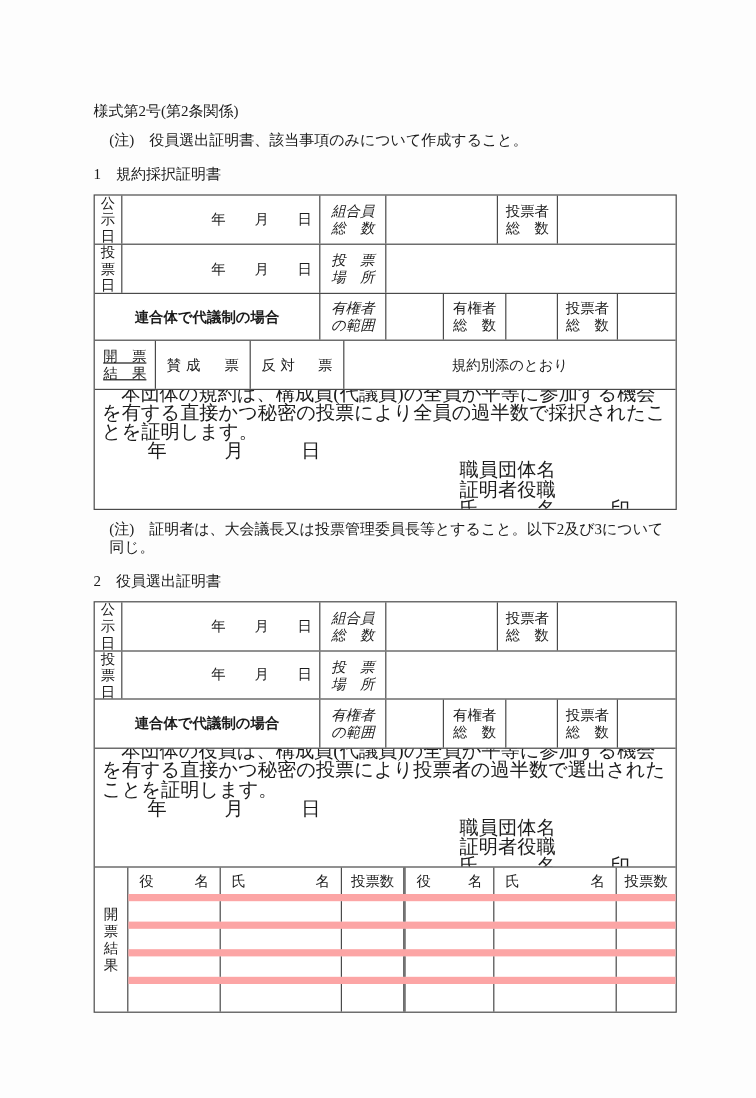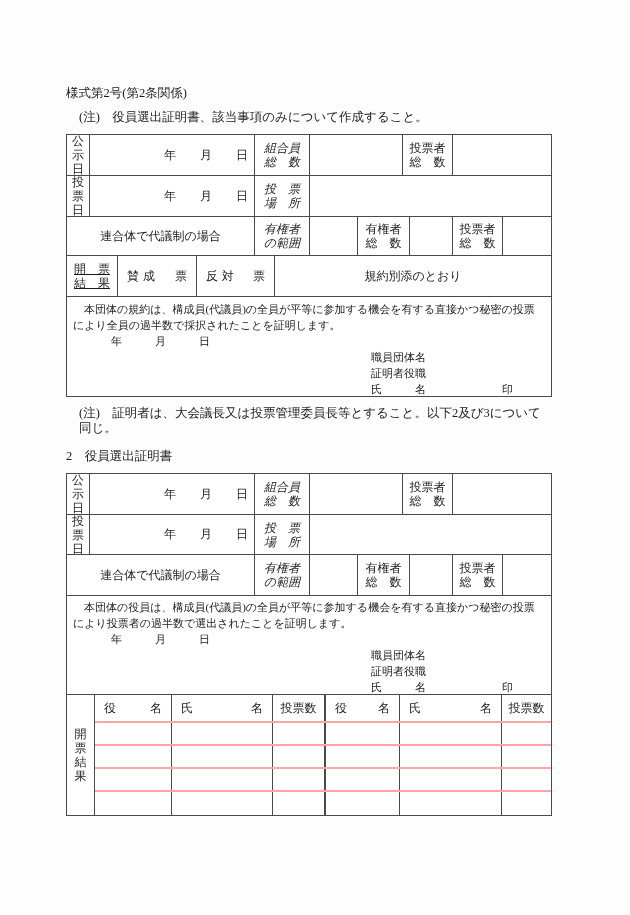--- a/index.html
+++ b/index.html
@@ -1,61 +1,62 @@
 <!DOCTYPE html>
 <html><head>
 <meta charset="utf-8">
 <style>
   html,body{margin:0;padding:0;}
   body{
     width:630px;height:915px;background:#fdfdfd;position:relative;
     font-family:"Liberation Serif","DejaVu Serif",serif;color:#1b1b1b;
     -webkit-font-smoothing:antialiased;
   }
-  .doc{position:absolute;left:66px;top:86px;width:487px;font-size:12.5px;}
+  .doc{position:absolute;left:78px;top:86px;width:487px;font-size:12.5px;}
   .line{line-height:15px;}
   .note{margin:9px 0 0 13px;}
   .section{margin:13px 0 0 0;}
   .tbl{border:1px solid #4a4a4a;width:486px;box-sizing:border-box;margin-top:9px;background:#fff;}
   .row{display:flex;border-bottom:1px solid #4a4a4a;box-sizing:border-box;}
   .row:last-child{border-bottom:none;}
   .cell{
     border-right:1px solid #4a4a4a;box-sizing:border-box;display:flex;
     align-items:center;font-size:12px;overflow:hidden;flex:0 0 auto;
   }
   .cell:last-child{border-right:none;}
   .grow{flex:1 1 auto;font-family:Liberation Serif, serif;}
   .c{justify-content:center;}
   .pre{white-space:pre-line;text-align:center;line-height:14px;}
   .ymd{justify-content:flex-end;padding-right:6px;}
   .just{flex:1 1 auto;text-align:justify;text-align-last:justify;padding:0 9px;}
   .h41{height:41px;} .h40{height:40px;} .h39{height:39px;}
   .h99{height:99px;} .h28{height:28px;} .h23{height:23px;}
   .w23{width:23px;} .w165{width:165px;} .w55{width:55px;font-style:italic;} .w93{width:93px;}
-  .w50{width:50px;justify-content:center;} .w188{width:188px;} .w48{width:48px;} .w52{width:52px;}
+  .w50{width:50px;justify-content:center;} .w188{width:188px;font-weight:bold;} .w48{width:48px;} .w52{width:52px;}
   .w43{width:43px;} .w51{width:51px;text-decoration:underline;} .w79{width:79px;} .w78{width:78px;}
   .w80{width:80px;} .w28{width:28px;} .w77{width:77px;} .w101{width:101px;}
   .w75{width:75px;} .w102{width:102px;}
-  .cert{display:block;flex:1 1 auto;padding:4px 6px 0 6px;line-height:16px;font-size:11px;}
+  .cert{display:block;flex:1 1 auto;padding:4px 6px 0 6px;line-height:16px;font-size:16px;}
   .cert-text{text-indent:1em;margin:0;}
   .cert-date{margin-left:38px;}
   .sig{margin-left:298px;margin-right:32px;}
   .sig-line3{display:flex;justify-content:space-between;}
   .divider{border-left:1px solid #4a4a4a;}
   .bright{flex:1 1 auto;display:flex;flex-direction:column;}
-  .brow{display:flex;border-bottom:2px solid #fca5a5;box-sizing:border-box;}
+  .brow{display:flex;border-bottom:6px solid #fca5a5;box-sizing:border-box;}
   .brow:last-child{border-bottom:none;}
 </style>
 </head>
 <body>
 
 <div class="doc">
 
   <div class="line">様式第2号(第2条関係)</div>
   <div class="line note">(注)　役員選出証明書、該当事項のみについて作成すること。</div>
+  <div class="line section">1　規約採択証明書</div>
 
   <div class="tbl">
     <div class="row h41">
       <div class="cell w23 c">
           <span class="pre">公
 示
 日</span>
         </div>
       <div class="cell w165 ymd">
           <span>年　　月　　日</span>

